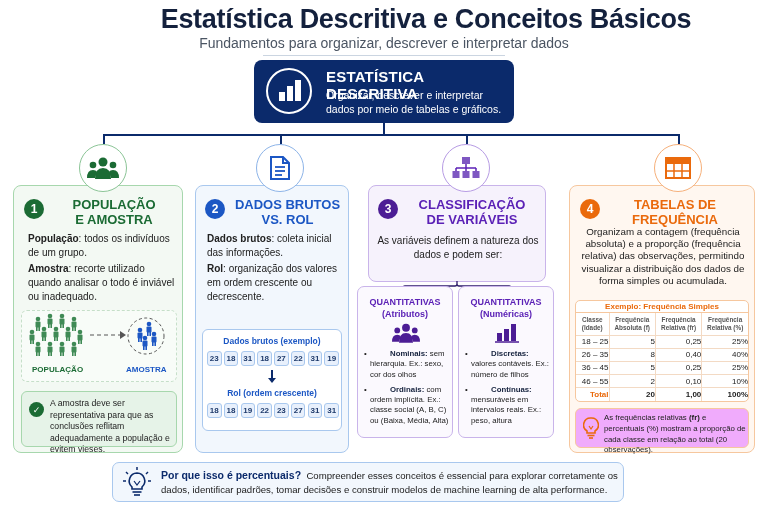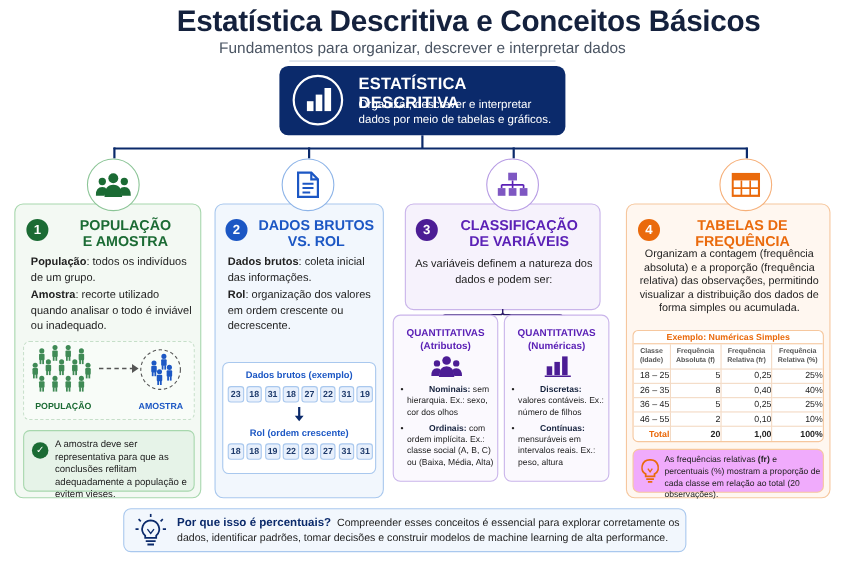--- a/index.html
+++ b/index.html
@@ -281,21 +281,21 @@
 </div>
 
 <div class="card c4">
   <div class="badge">4</div>
   <div class="card-title">
     <div>TABELAS DE</div>
     <div>FREQUÊNCIA</div>
   </div>
   <div class="desc">Organizam a contagem (frequência absoluta) e a proporção (frequência relativa) das observações, permitindo visualizar a distribuição dos dados de forma simples ou acumulada.</div>
   <div class="tbl">
-    <div class="th0">Exemplo: Numéricas Simples</div>
+    <div class="th0">Exemplo: Frequência Simples</div>
     <table>
       <tbody>
           <tr>
         <th style="width:33px;">Classe (Idade)</th>
         <th>Frequência Absoluta (f)</th>
         <th>Frequência Relativa (fr)</th>
         <th>Frequência Relativa (%)</th>
       </tr>
       <tr>
         <td>18 – 25</td>

